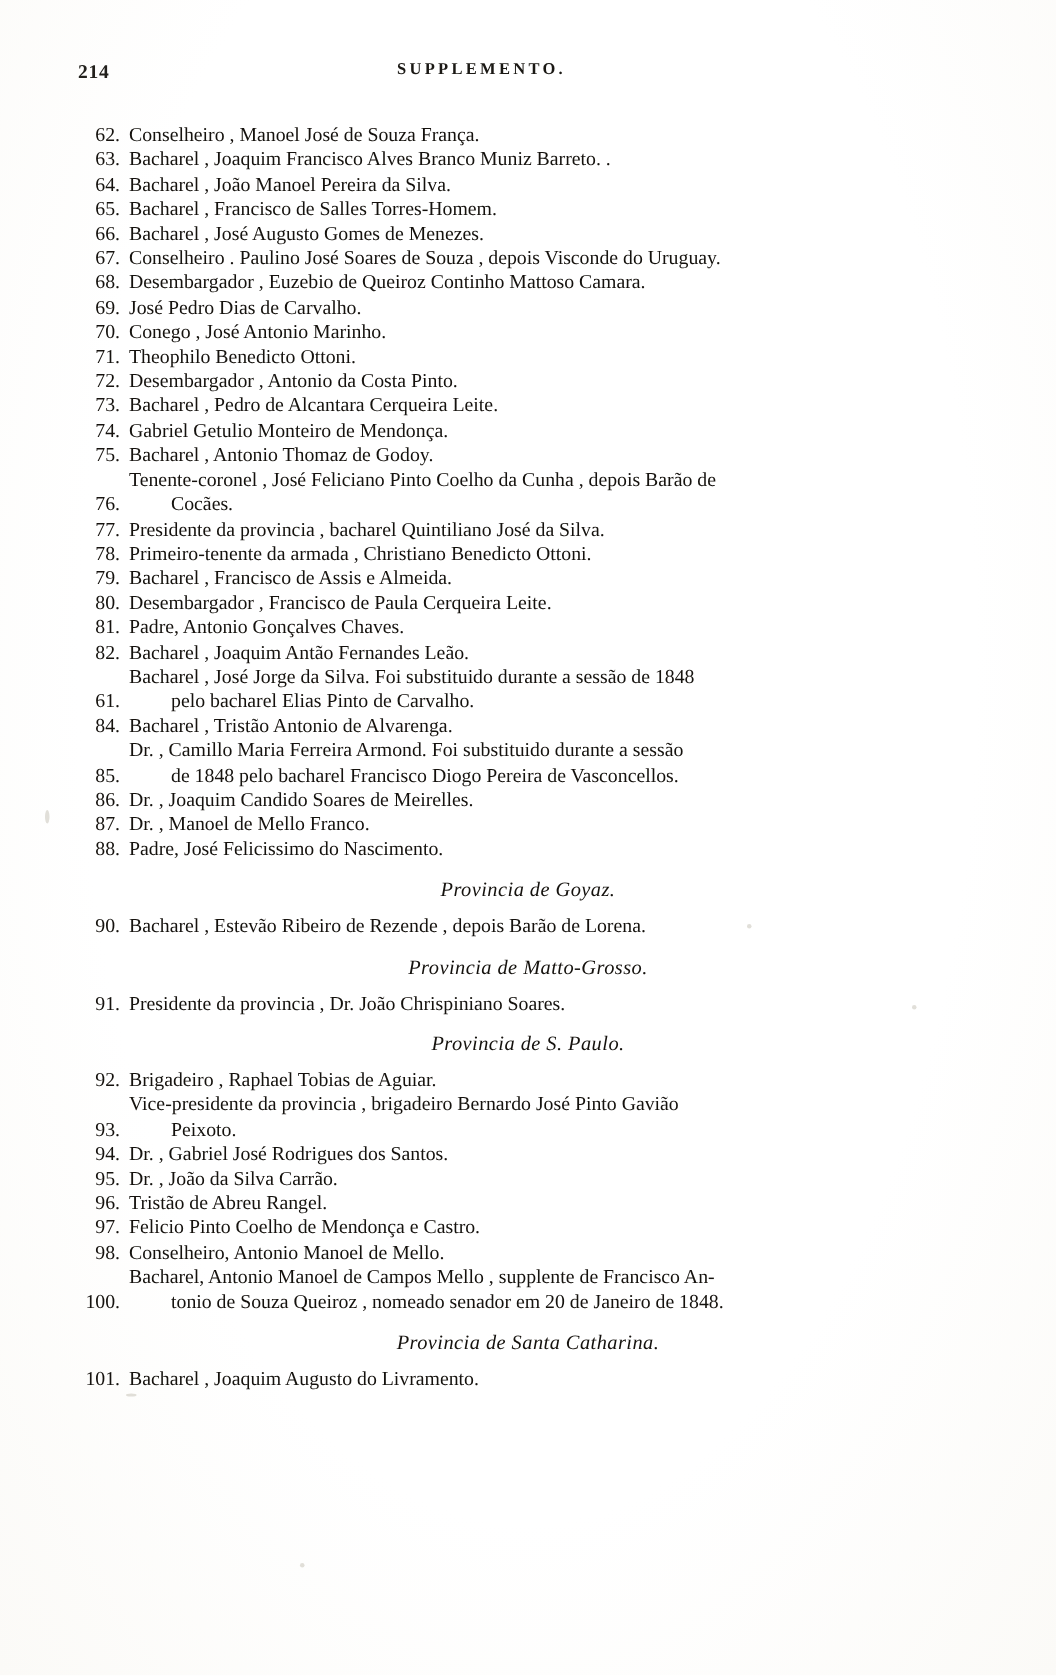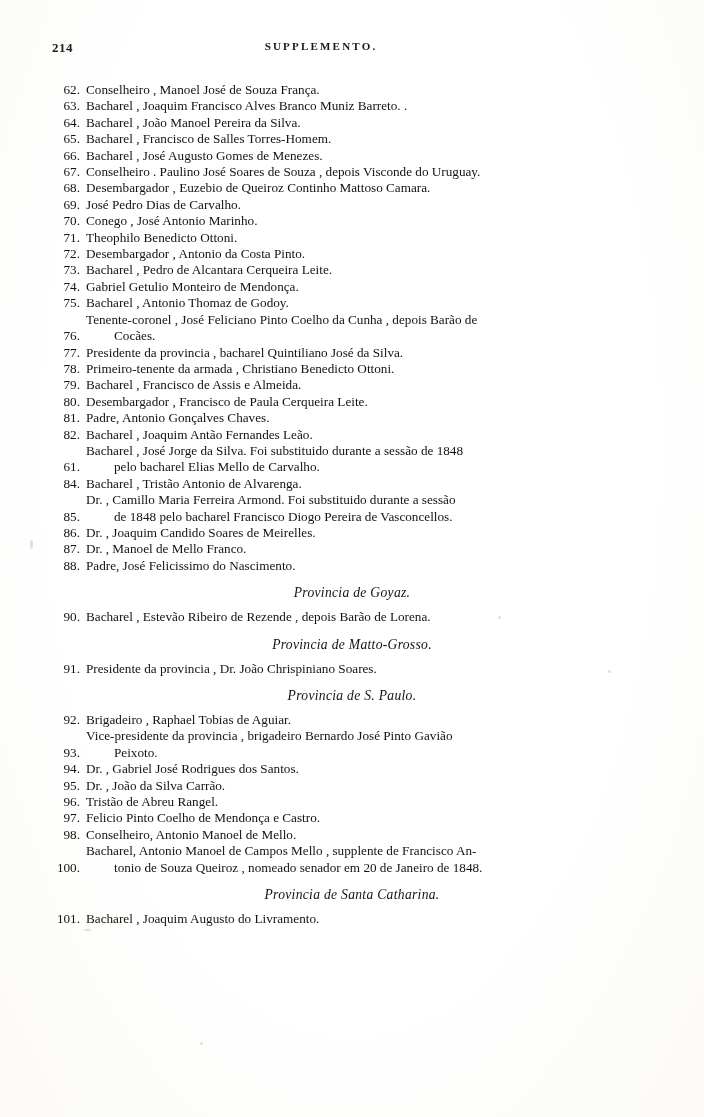--- a/index.html
+++ b/index.html
@@ -203,21 +203,21 @@
           <li class="entry">
             <span class="num">81.</span>
             <span class="txt"><span>Padre, Antonio Gonçalves Chaves.</span></span>
           </li>
           <li class="entry">
             <span class="num">82.</span>
             <span class="txt"><span>Bacharel , Joaquim Antão Fernandes Leão.</span></span>
           </li>
           <li class="entry">
             <span class="num">61.</span>
-            <span class="txt"><span>Bacharel , José Jorge da Silva. Foi substituido durante a sessão de 1848</span><span class="cont">pelo bacharel Elias Mello de Carvalho.</span></span>
+            <span class="txt"><span>Bacharel , José Jorge da Silva. Foi substituido durante a sessão de 1848</span><span class="cont">pelo bacharel Elias Pinto de Carvalho.</span></span>
           </li>
           <li class="entry">
             <span class="num">84.</span>
             <span class="txt"><span>Bacharel , Tristão Antonio de Alvarenga.</span></span>
           </li>
           <li class="entry">
             <span class="num">85.</span>
             <span class="txt"><span>Dr. , Camillo Maria Ferreira Armond. Foi substituido durante a sessão</span><span class="cont">de 1848 pelo bacharel Francisco Diogo Pereira de Vasconcellos.</span></span>
           </li>
           <li class="entry">

